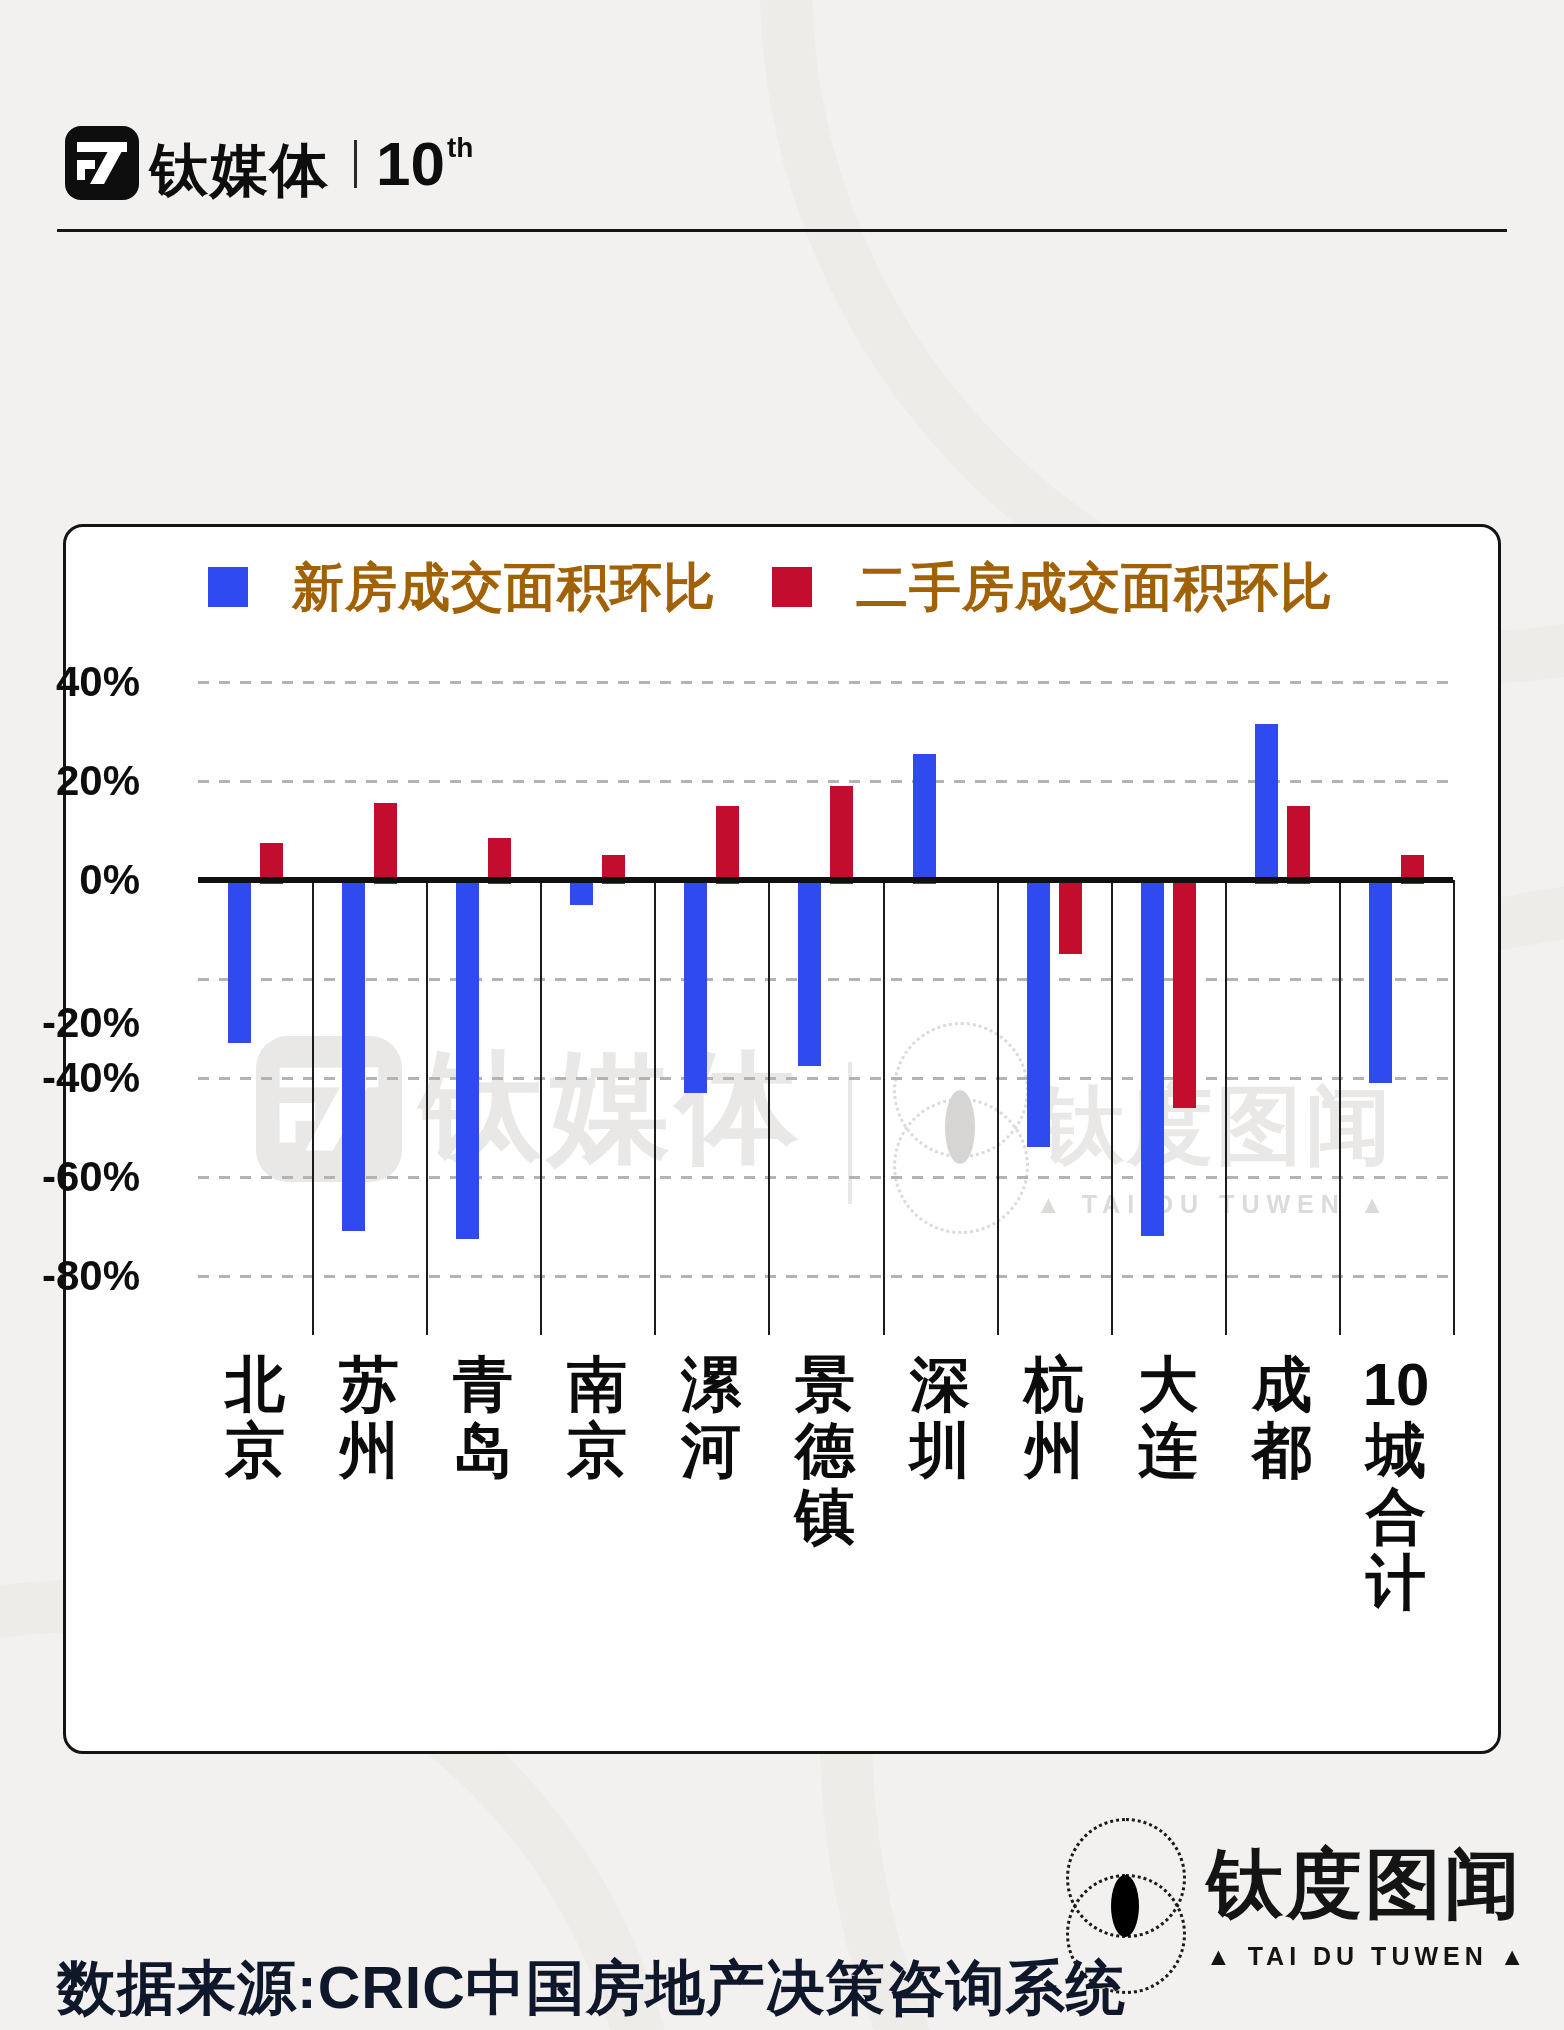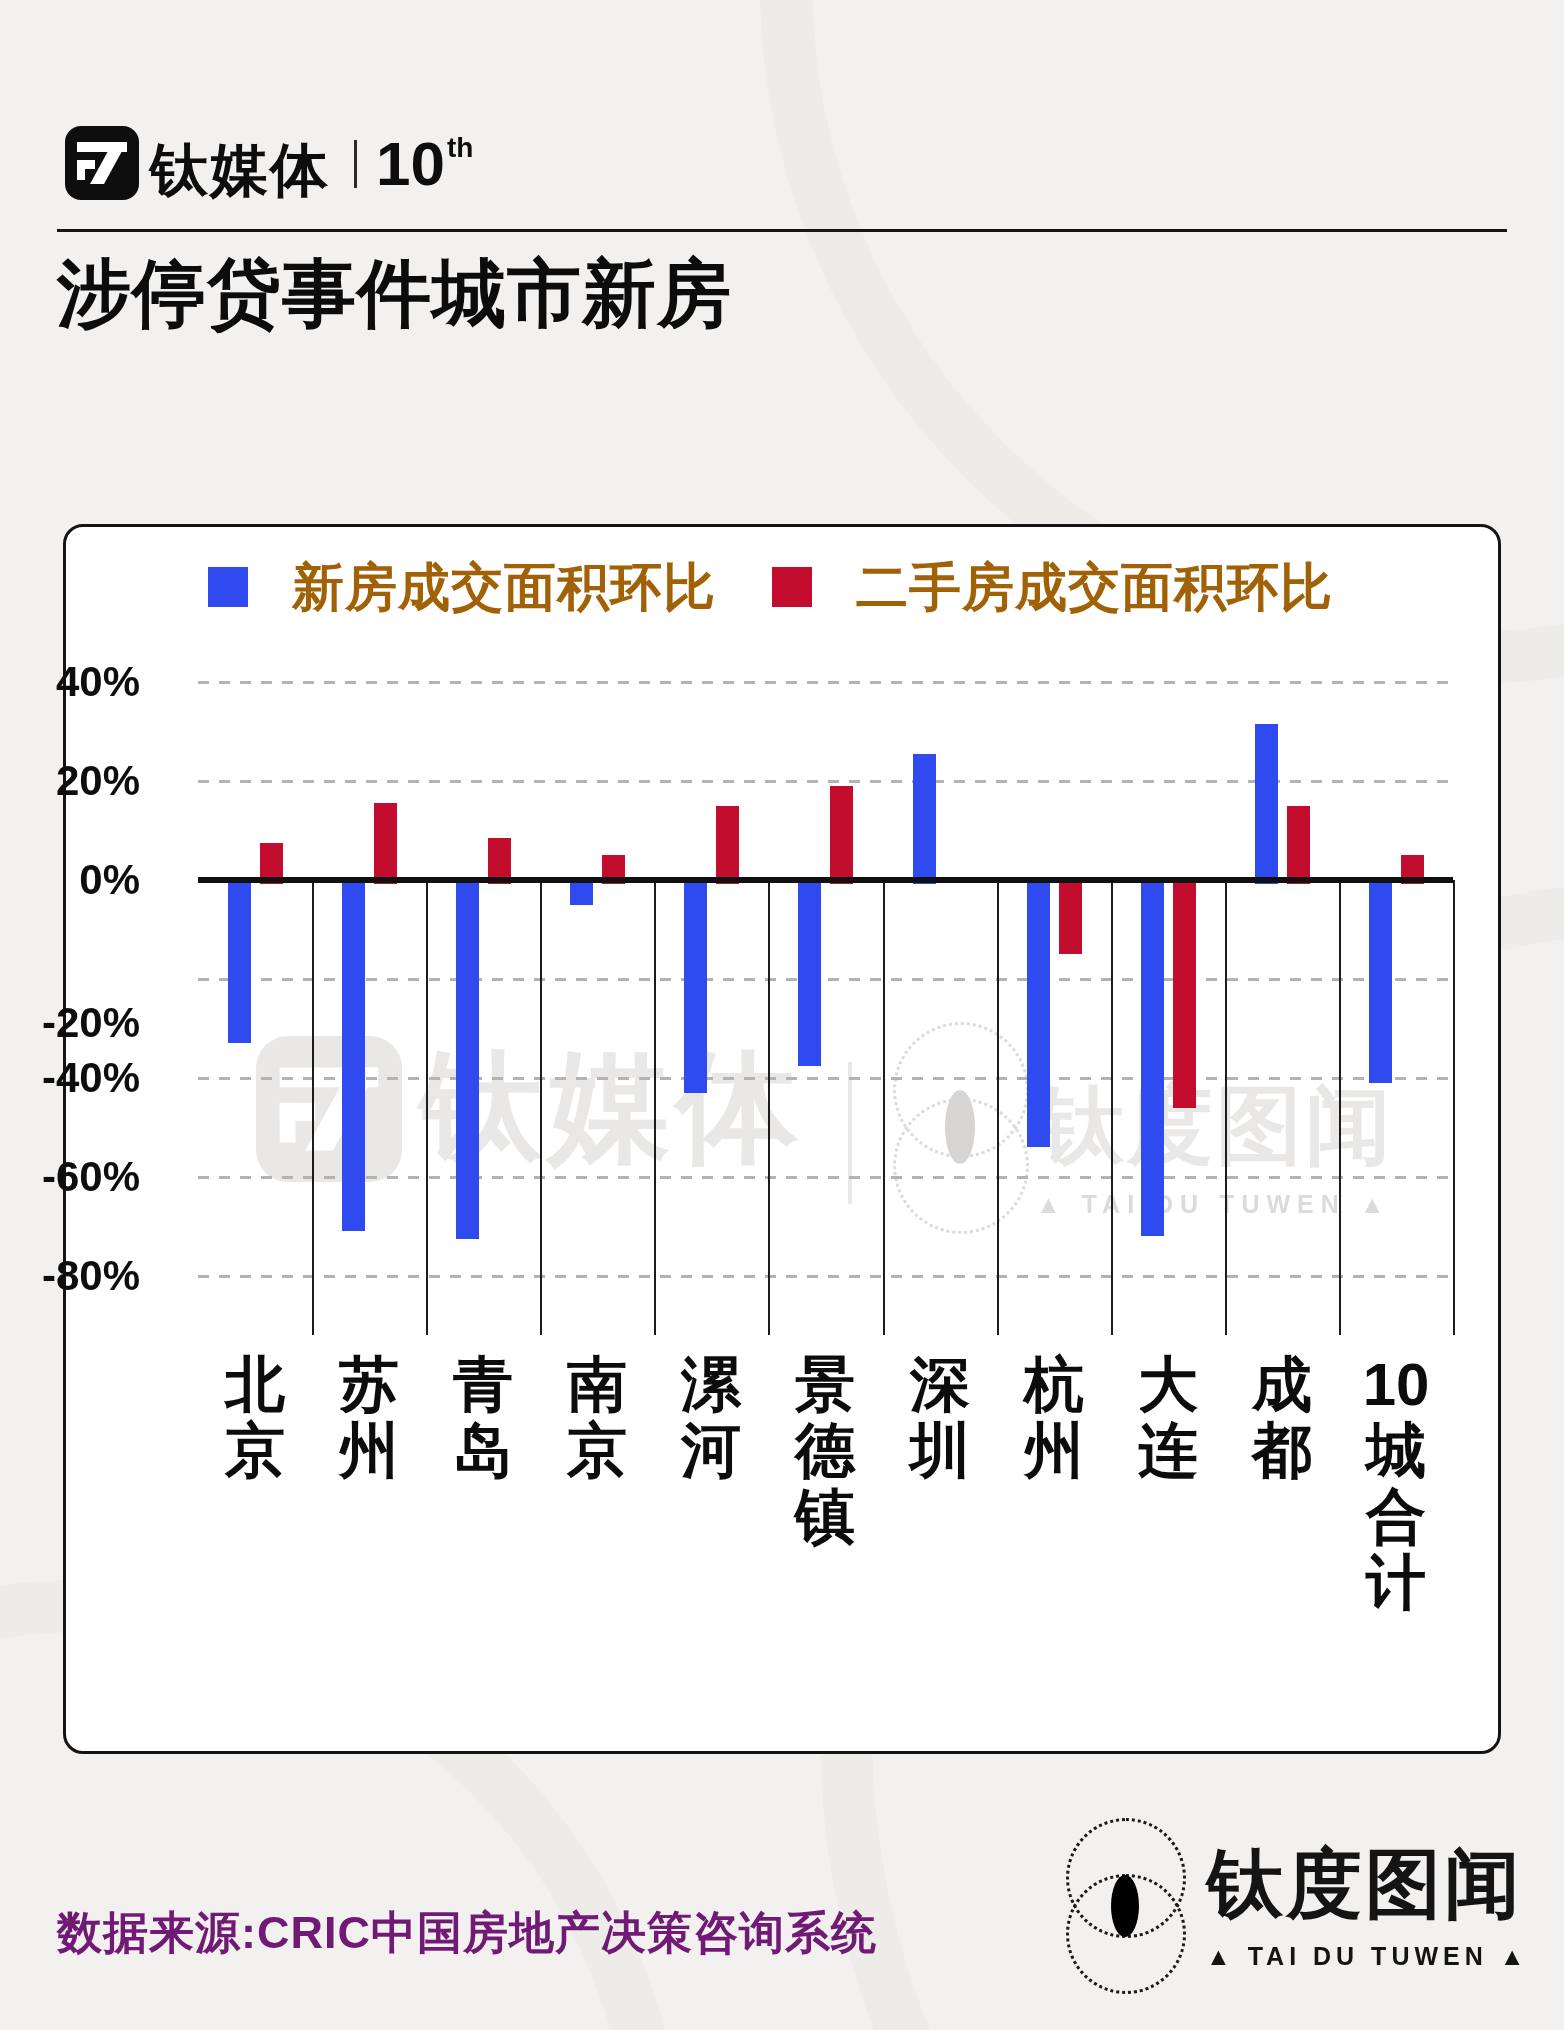--- a/index.html
+++ b/index.html
@@ -42,21 +42,21 @@
 
   
   .gridline{position:absolute;height:3px;background:repeating-linear-gradient(90deg,#b3b3b3 0 11px,transparent 11px 21px);z-index:2;}
   .axis-line{position:absolute;height:6px;background:#101010;z-index:4;}
   .sep-line{position:absolute;width:2px;background:#1c1c1c;z-index:2;}
   .bar{position:absolute;width:23px;z-index:3;}
   .y-tick{position:absolute;left:20px;width:120px;text-align:right;font-size:42px;font-weight:600;color:#0e0e0e;height:48px;line-height:48px;z-index:5;}
   .x-label{position:absolute;display:flex;flex-direction:column;align-items:center;font-size:60px;font-weight:800;color:#0c0c0c;line-height:66px;z-index:5;letter-spacing:0;}
 
   
-  .source{position:absolute;left:57px;top:1903px;font-size:45px;font-weight:700;color:#701a75;letter-spacing:1px;z-index:4;}
+  .source{position:absolute;left:57px;top:1949px;font-size:59px;font-weight:700;color:#0f172a;letter-spacing:1px;z-index:4;}
   .f-eye{position:absolute;left:1066px;top:1818px;width:124px;height:176px;z-index:4;}
   .f-eye .c{position:absolute;width:114px;height:114px;border:3px dotted #1a1a1a;border-radius:50%;left:0;}
   .f-eye .c1{top:0;} .f-eye .c2{top:56px;}
   .f-eye .pupil{position:absolute;left:45px;top:57px;width:28px;height:62px;background:#000;border-radius:50%;}
   .f-text{position:absolute;left:1207px;top:1834px;font-size:76px;font-weight:900;color:#141414;letter-spacing:3px;z-index:4;}
   .f-sub{position:absolute;left:1206px;top:1942px;font-size:25px;font-weight:700;color:#141414;letter-spacing:5px;z-index:4;}
 </style>
 </head>
 <body>
 
@@ -72,21 +72,20 @@
       <rect x="12" y="34" width="18" height="9" fill="#fff"></rect>
       <rect x="12" y="34" width="8" height="20" fill="#fff"></rect>
     </svg>
   </div>
   <div class="brand">钛媒体</div>
   <div class="brand-sep"></div>
   <div class="anniv"><span>10</span><sup>th</sup></div>
   <div class="rule"></div>
 
   <div class="title">
-    <div>涉停贷事件城市新房</div>
   </div>
 
   <section class="card"></section>
 
   <div class="wm wm-square">
     <svg width="146" height="146" viewBox="0 0 74 74">
       <rect x="12" y="16" width="50" height="10" fill="#fff"></rect>
       <polygon points="62,16 48,16 25,58 39,58" fill="#fff"></polygon>
       <rect x="12" y="34" width="18" height="9" fill="#fff"></rect>
       <rect x="12" y="34" width="8" height="20" fill="#fff"></rect>

